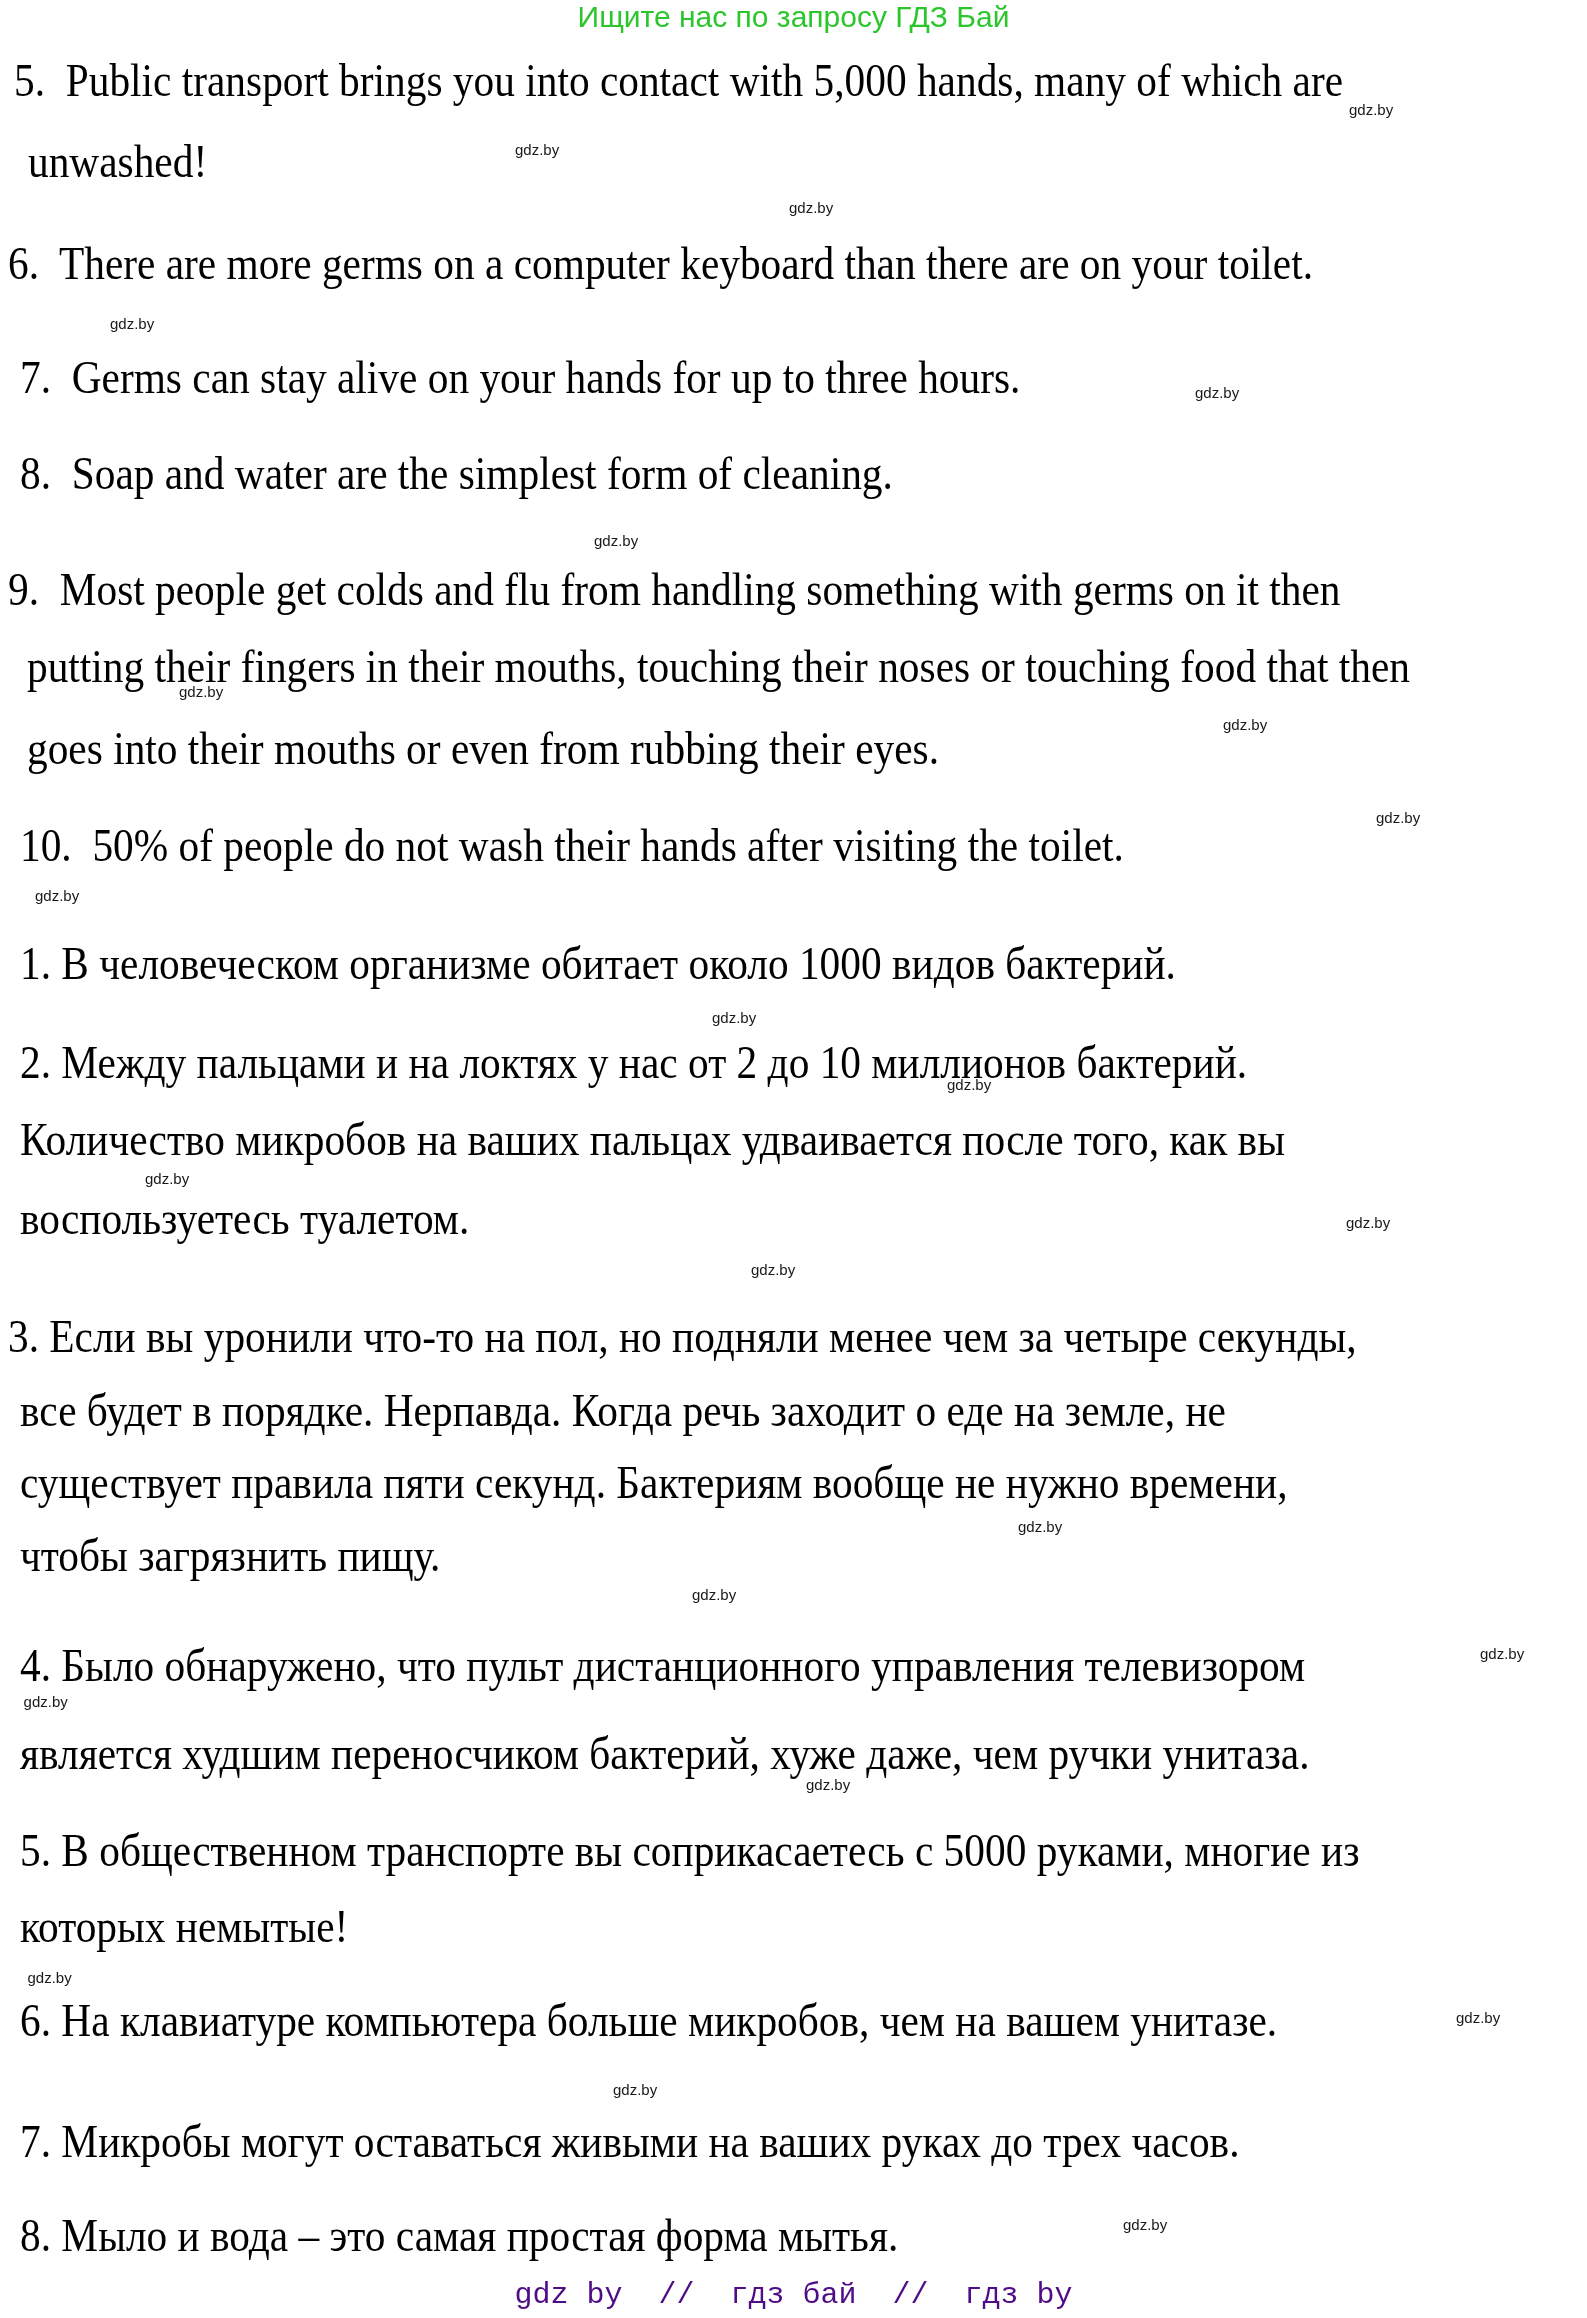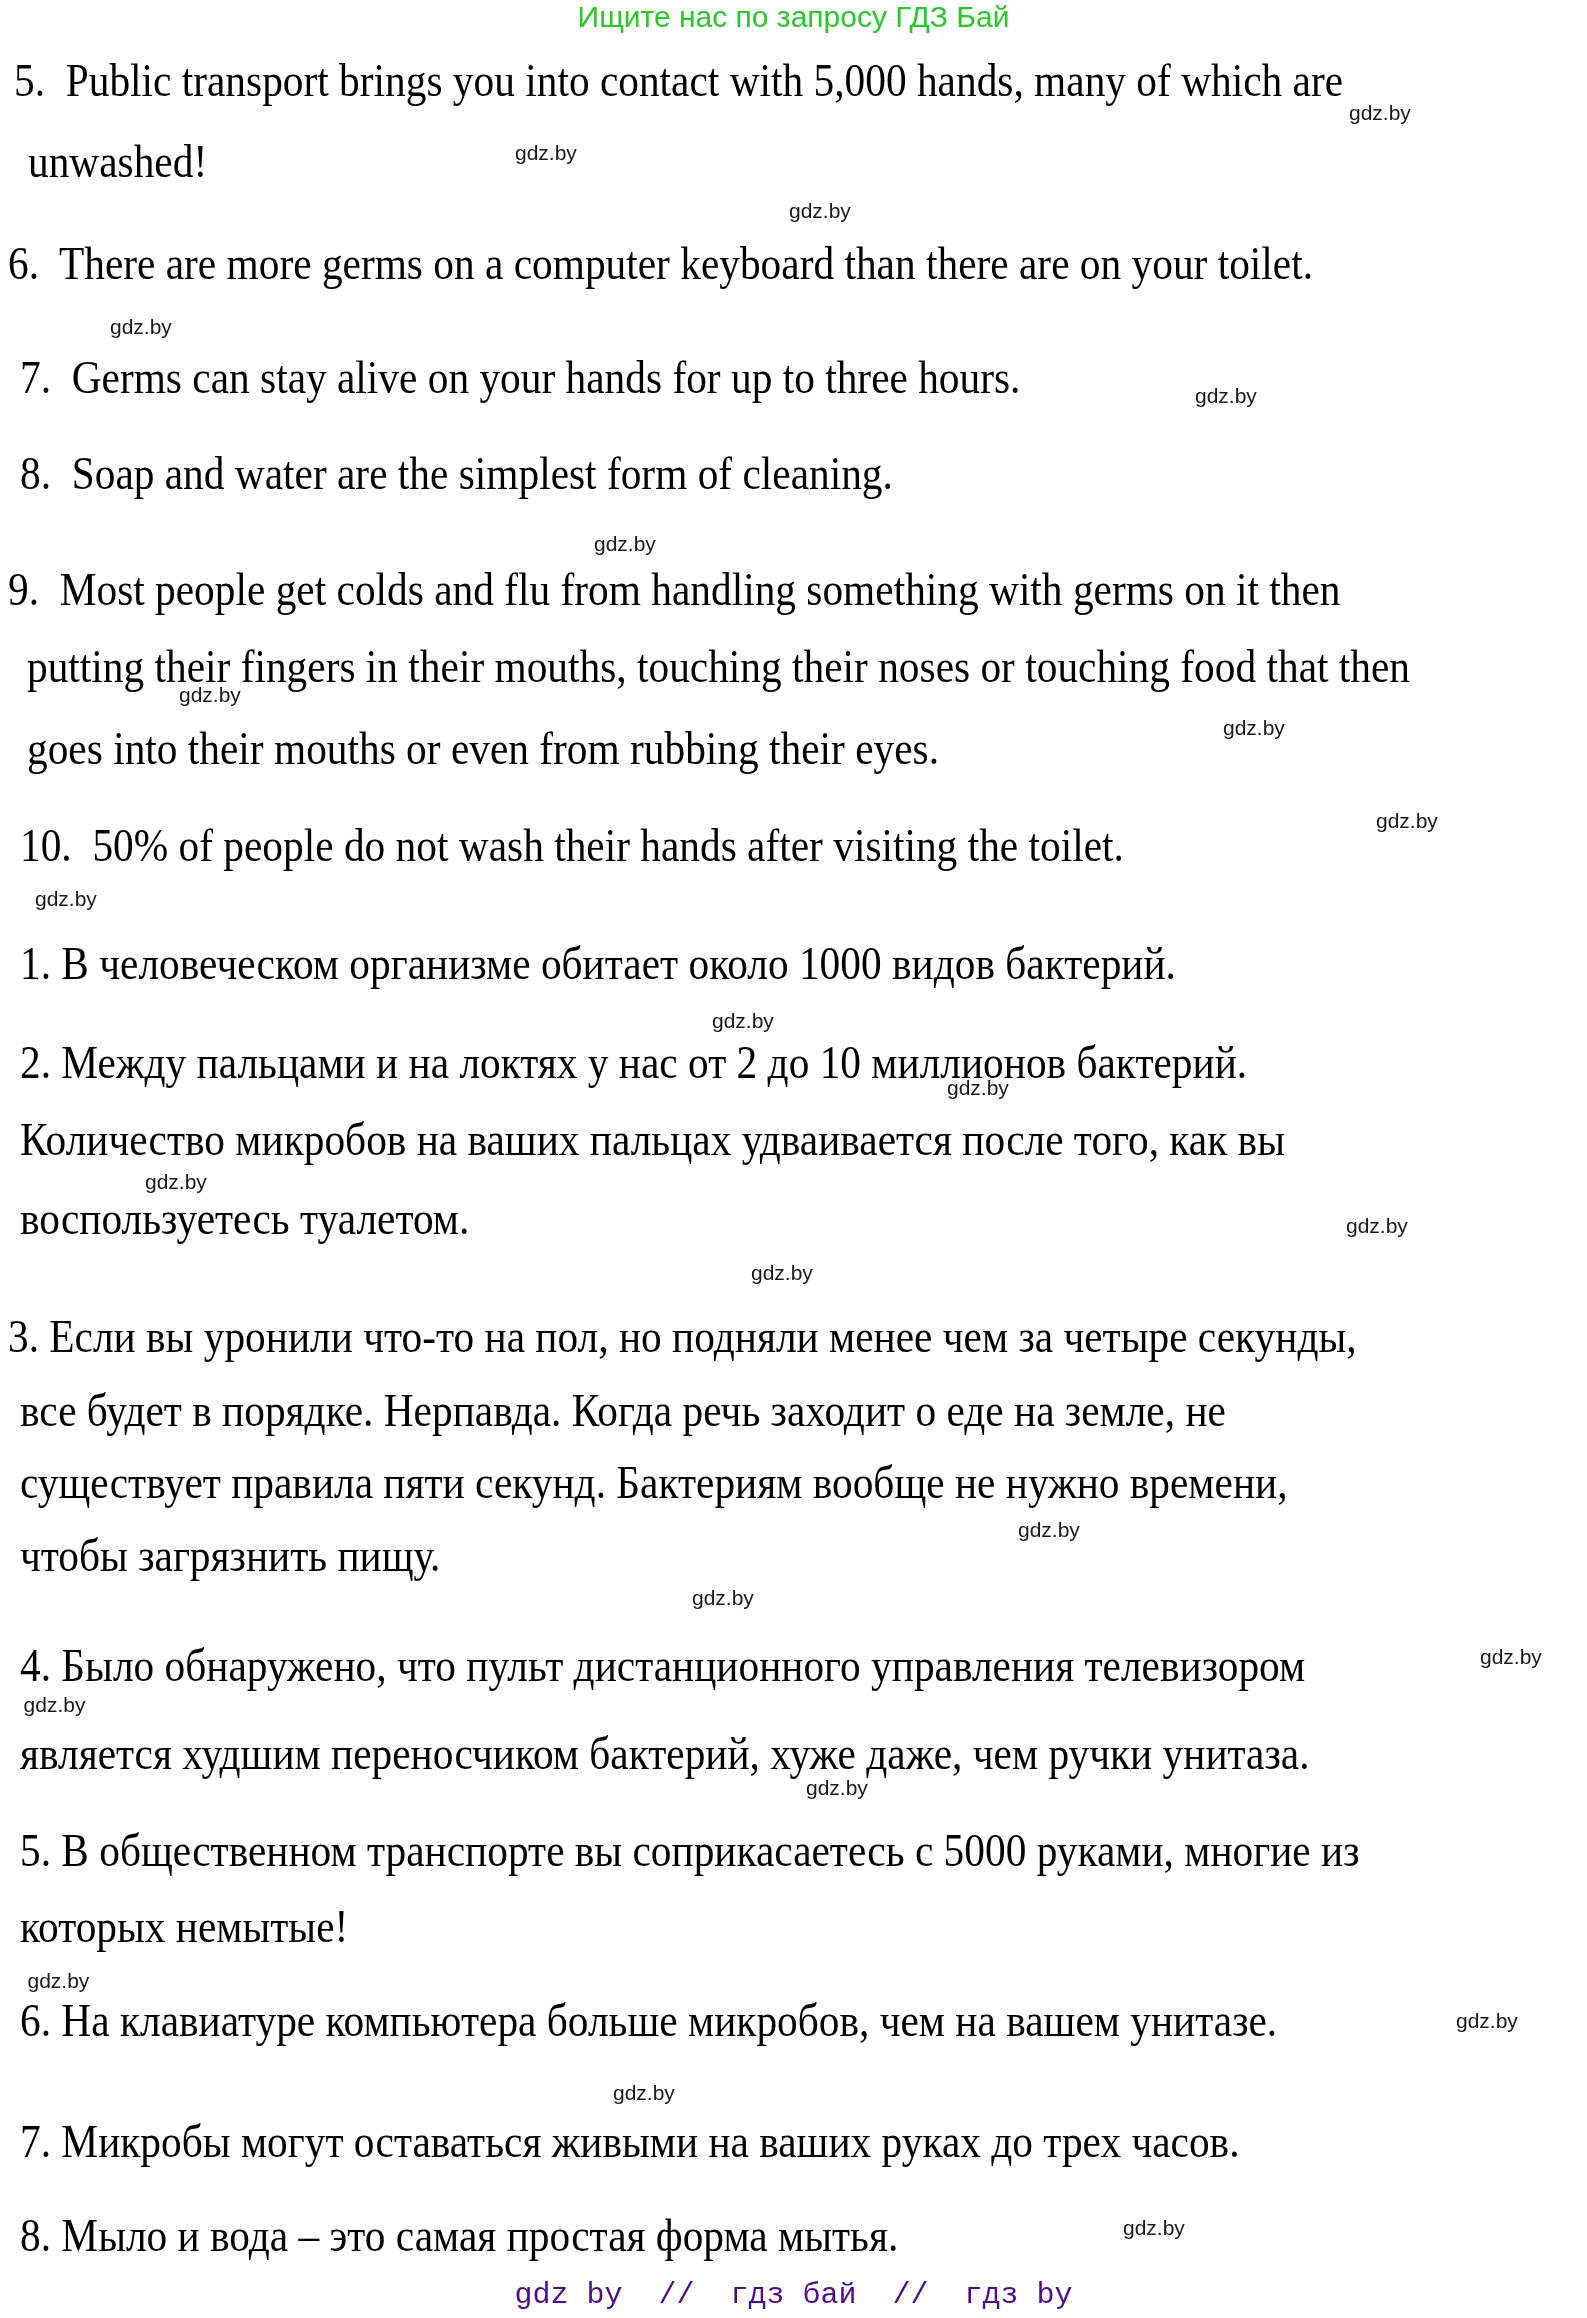--- a/index.html
+++ b/index.html
@@ -43,21 +43,21 @@
     line-height: 1;
     color: #000000;
     white-space: pre;
     transform-origin: 0 0;
   }
   .line.en  { transform: scaleX(0.88); }
   .line.ru  { transform: scaleX(0.88); }
   .wm {
     position: absolute;
     font-family: "Liberation Sans", "DejaVu Sans", sans-serif;
-    font-size: 21px;
+    font-size: 15px;
     line-height: 1;
     color: #1a1a1a;
     white-space: pre;
   }
 </style>
 </head>
 <body>
 
 <div class="page">
 

